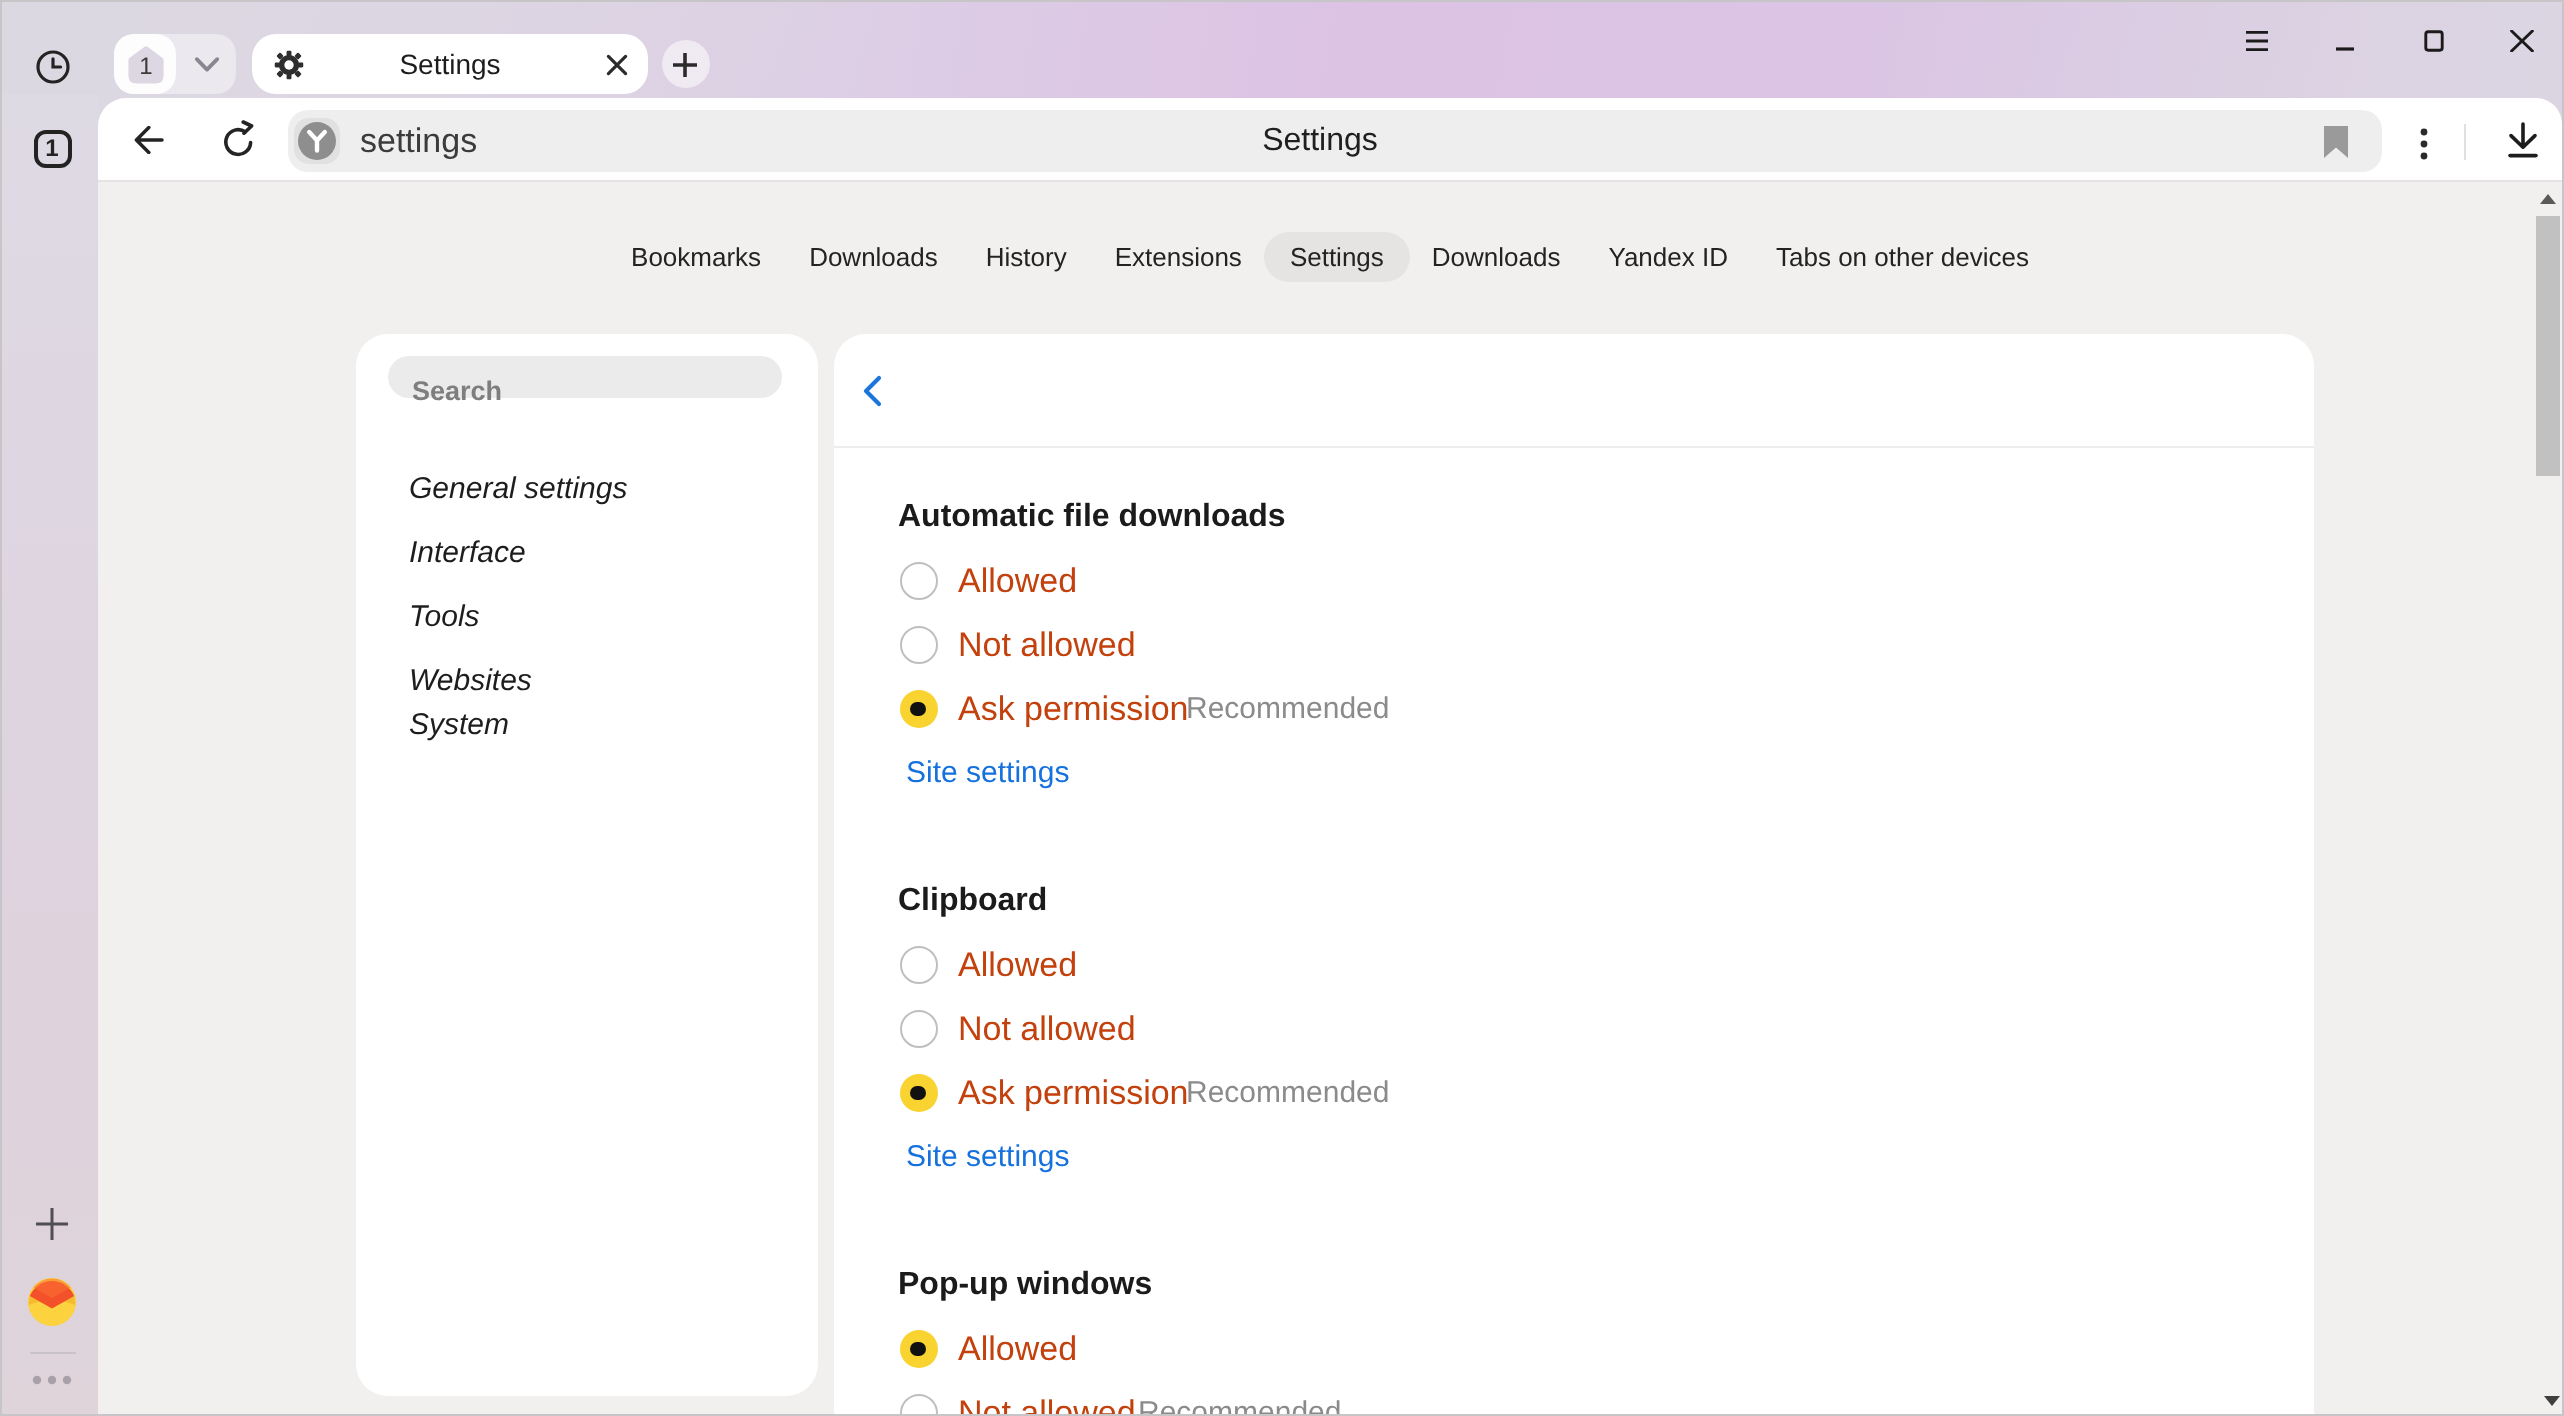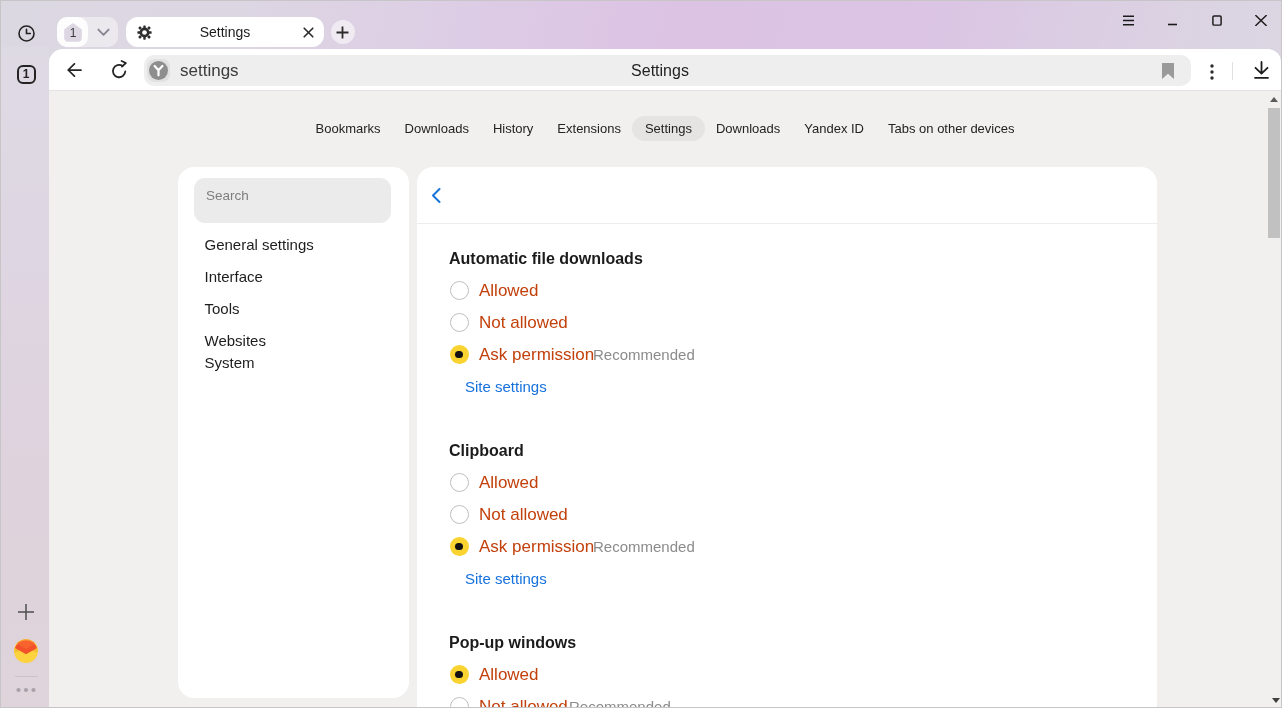--- a/index.html
+++ b/index.html
@@ -32,35 +32,35 @@
   #addrtext { left:179px; top:60px; font-size:17px; color:#3c3c3c; line-height:19px; }
   #pagetitle { left:409px; top:61px; width:500px; text-align:center; font-size:16px; color:#1f1f1f; line-height:17px; }
   #tbdivider { left:1230.5px; top:60.5px; width:1px; height:18px; background:#e0e0e0; }
 
   
   #nav { left:48px; top:114px; right:0; height:27px; display:flex; justify-content:center; align-items:center; gap:24px; font-size:13px; color:#232323; }
   #nav .pill { background:#e6e4e3; border-radius:13px; padding:5px 13px; margin:0 -13px; line-height:15px; }
 
   
   #leftcard { left:177px; top:166px; width:231px; height:531px; border-radius:16px; background:#fff; }
-  #search { left:16px; top:10.5px; width:197px; height:45px; border-radius:11px; background:#ebebeb; }
+  #search { left:16px; top:10.5px; width:197px; height:21px; border-radius:11px; background:#ebebeb;font-weight:bold; }
   #search span { position:absolute; left:12px; top:10px; font-size:13.5px; color:#7e7e7e; line-height:16px; }
-  .menuitem { position:absolute; left:26.5px; font-size:15px; color:#1d1d1d; line-height:17px; }
+  .menuitem { position:absolute; left:26.5px; font-size:15px; color:#1d1d1d; line-height:17px;font-style:italic; }
 
   #rightcard { left:416px; top:166px; width:740px; height:542px; border-radius:16px 16px 0 0; background:#fff; }
   #rchead { position:absolute; left:30.5px; top:17px; font-size:20px; color:#1b76dc; line-height:23px; }
   #rcsep { position:absolute; left:0; top:56px; width:740px; height:1px; background:#ededed; }
 
   .sechead { position:absolute; left:32px; font-size:16px; font-weight:bold; color:#1b1b1b; line-height:18px; }
   .radio { position:absolute; left:32.5px; width:19px; height:19px; border-radius:50%; border:1.5px solid #bfbfbf; background:#fff; }
   .radio.on { border:none; background:#f9d32f; }
   .radio.on::after { content:""; position:absolute; left:5.75px; top:5.75px; width:7.5px; height:7.5px; border-radius:50%; background:#111; }
   .rlabel { position:absolute; left:62px; font-size:17px; color:#c2410c; line-height:17px; }
   .rec { position:absolute; font-size:15px; color:#8b8b8b; line-height:17px; }
-  .slink { position:absolute; left:48px; font-size:15px; color:#1571dd; line-height:17px; }
+  .slink { position:absolute; left:36px; font-size:15px; color:#1571dd; line-height:17px; }
 
   
   #sbthumb { left:1267.3px; top:106.5px; width:12px; height:130.5px; background:#c2c1c2; }
   .sbarrow-up { left:1269.3px; top:96px; width:0; height:0; border-left:4.2px solid transparent; border-right:4.2px solid transparent; border-bottom:5px solid #5a5a5a; }
   .sbarrow-dn { left:1270.5px; top:696.5px; width:0; height:0; border-left:4.5px solid transparent; border-right:4.5px solid transparent; border-top:5px solid #3f3f3f; }
 </style>
 </head>
 <body>
 <div id="win">
   <div class="abs" style="left:0; top:46px; width:48px; bottom:0; background:linear-gradient(180deg, #dedae4 0%, #ded5e1 40%, #ded2dc 68%, #ded4da 100%);"></div>

